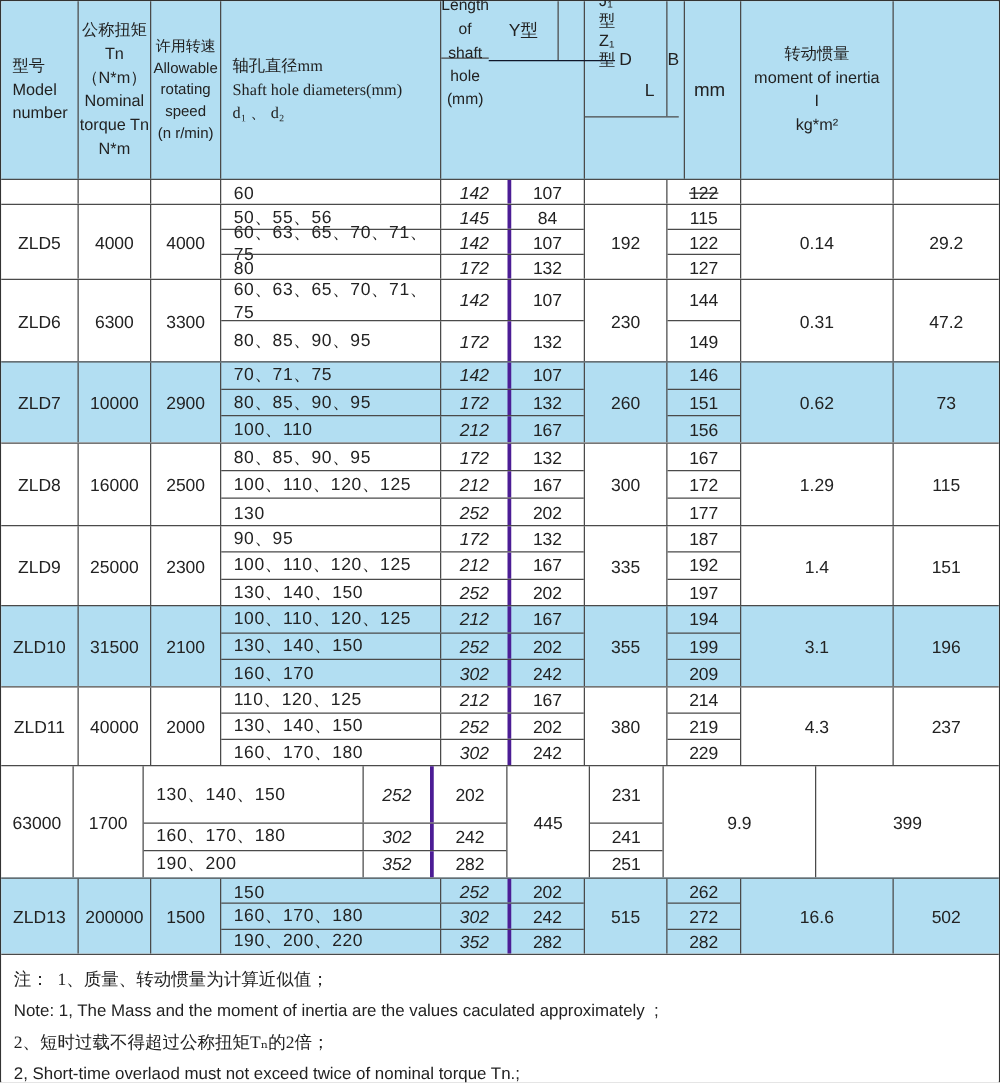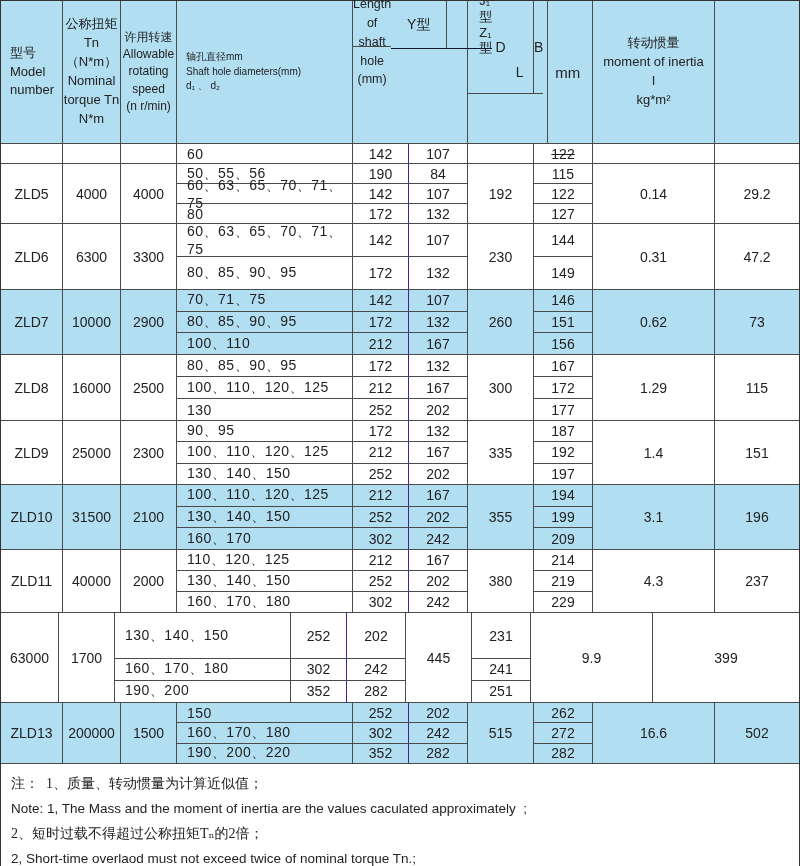--- a/index.html
+++ b/index.html
@@ -8,21 +8,21 @@
          display:flex;flex-direction:column;background:#fff;}
   
   .thead{height:143px;box-sizing:border-box;display:flex;background:#b2def2;
          border-bottom:1px solid #4a4a4a;flex:none;}
   .hc{box-sizing:border-box;border-right:1px solid #4a4a4a;display:flex;align-items:center;
       justify-content:center;text-align:center;white-space:pre-line;font-size:13px;line-height:1.45;}
   .hc.left{justify-content:flex-start;text-align:left;padding-left:9px;}
   .w-model{width:62px;}
   .w-torque{width:58px;}
   .w-speed{width:56px;font-size:12px;}
-  .w-shaft{width:176px;font-size:10px;}
+  .w-shaft{width:176px;font-size:13px;font-family:Liberation Serif, serif;}
   .w-inertia{width:122px;}
   .w-mass{flex:1;border-right:none;}
   .hgroup{box-sizing:border-box;border-right:1px solid #4a4a4a;display:flex;flex-direction:row;}
   .w-len{width:115px;}
   .w-db{width:125px;}
   .hlen{height:46px;box-sizing:border-box;border-bottom:1px solid #4a4a4a;display:flex;
         align-items:center;justify-content:center;text-align:center;white-space:pre-line;
         font-size:12.5px;line-height:1.5;}
   .hyj{height:48px;box-sizing:border-box;border-bottom:1px solid #0f172a;display:flex;gap:32px;}
   .hLrow{flex:1;display:flex;}
@@ -45,21 +45,21 @@
   .cm{width:62px;}
   .ct{width:58px;}
   .cs{width:56px;}
   .subgrid{width:291px;box-sizing:border-box;border-right:1px solid #4a4a4a;
            display:flex;flex-direction:column;}
   .subrow{flex:1;display:flex;min-height:0;}
   .subrow + .subrow{border-top:1px solid #4a4a4a;}
   .sc{box-sizing:border-box;display:flex;align-items:center;justify-content:center;font-size:14px;}
   .sshaft{width:176px;border-right:1px solid #4a4a4a;justify-content:flex-start;
           padding-left:10px;letter-spacing:0.5px;}
-  .sL{width:56px;border-right:1px solid #4c1d95;}
+  .sL{width:56px;border-right:3px solid #4c1d95;font-style:italic;}
   .sL1{flex:1;}
   .cD{width:66px;}
   .bcol{width:59px;box-sizing:border-box;border-right:1px solid #4a4a4a;
         display:flex;flex-direction:column;}
   .bcell{flex:1;display:flex;align-items:center;justify-content:center;font-size:14px;min-height:0;}
   .bcell + .bcell{border-top:1px solid #4a4a4a;}
   .bcell.struck{text-decoration:line-through;}
   .ci{width:122px;}
   .cmass{flex:1;border-right:none;}
   
@@ -138,21 +138,21 @@
         <div class="c ci"></div>
         <div class="c cmass"></div>
       </div>
       <div class="block" style="height: 60px;">
         <div class="c cm">ZLD5</div>
         <div class="c ct">4000</div>
         <div class="c cs">4000</div>
         <div class="subgrid">
           <div class="subrow">
             <div class="sc sshaft">50、55、56</div>
-            <div class="sc sL">190</div>
+            <div class="sc sL">145</div>
             <div class="sc sL1">84</div>
           </div>
           <div class="subrow">
             <div class="sc sshaft">60、63、65、70、71、75</div>
             <div class="sc sL">142</div>
             <div class="sc sL1">107</div>
           </div>
           <div class="subrow">
             <div class="sc sshaft">80</div>
             <div class="sc sL">172</div>

